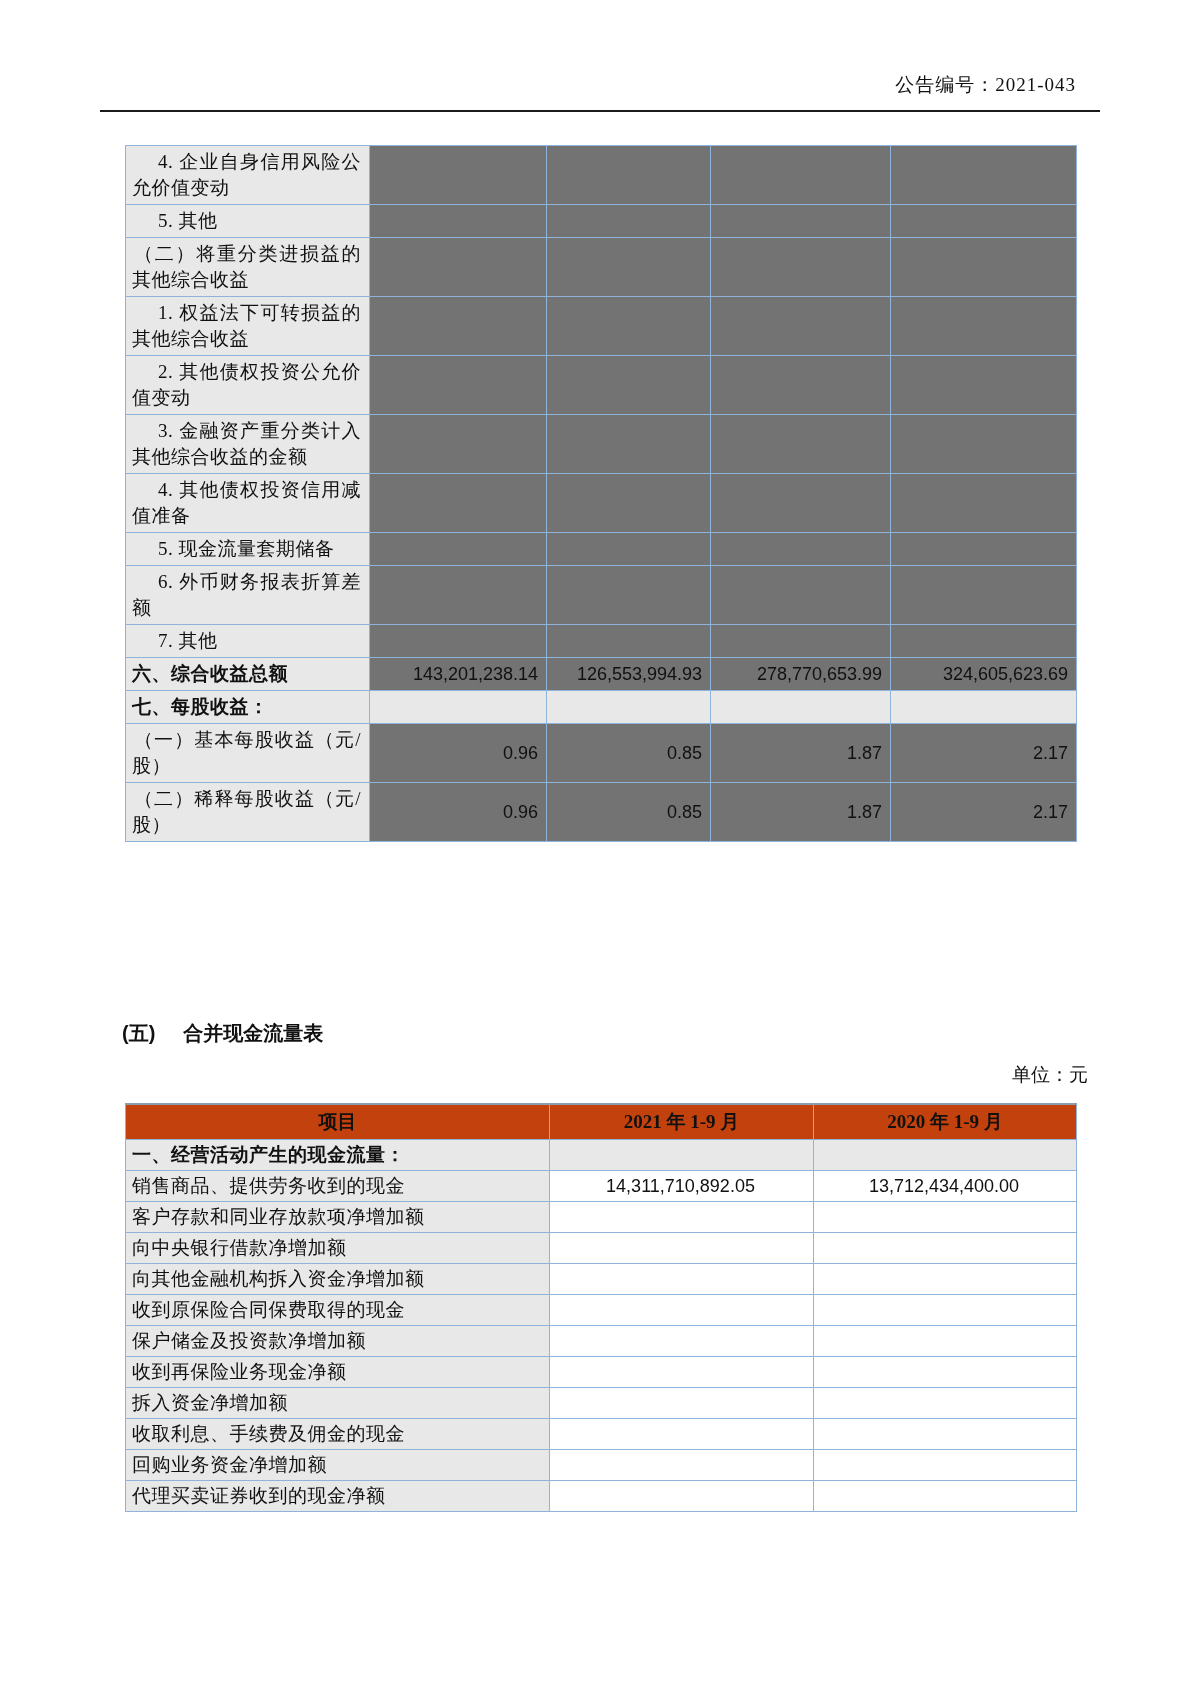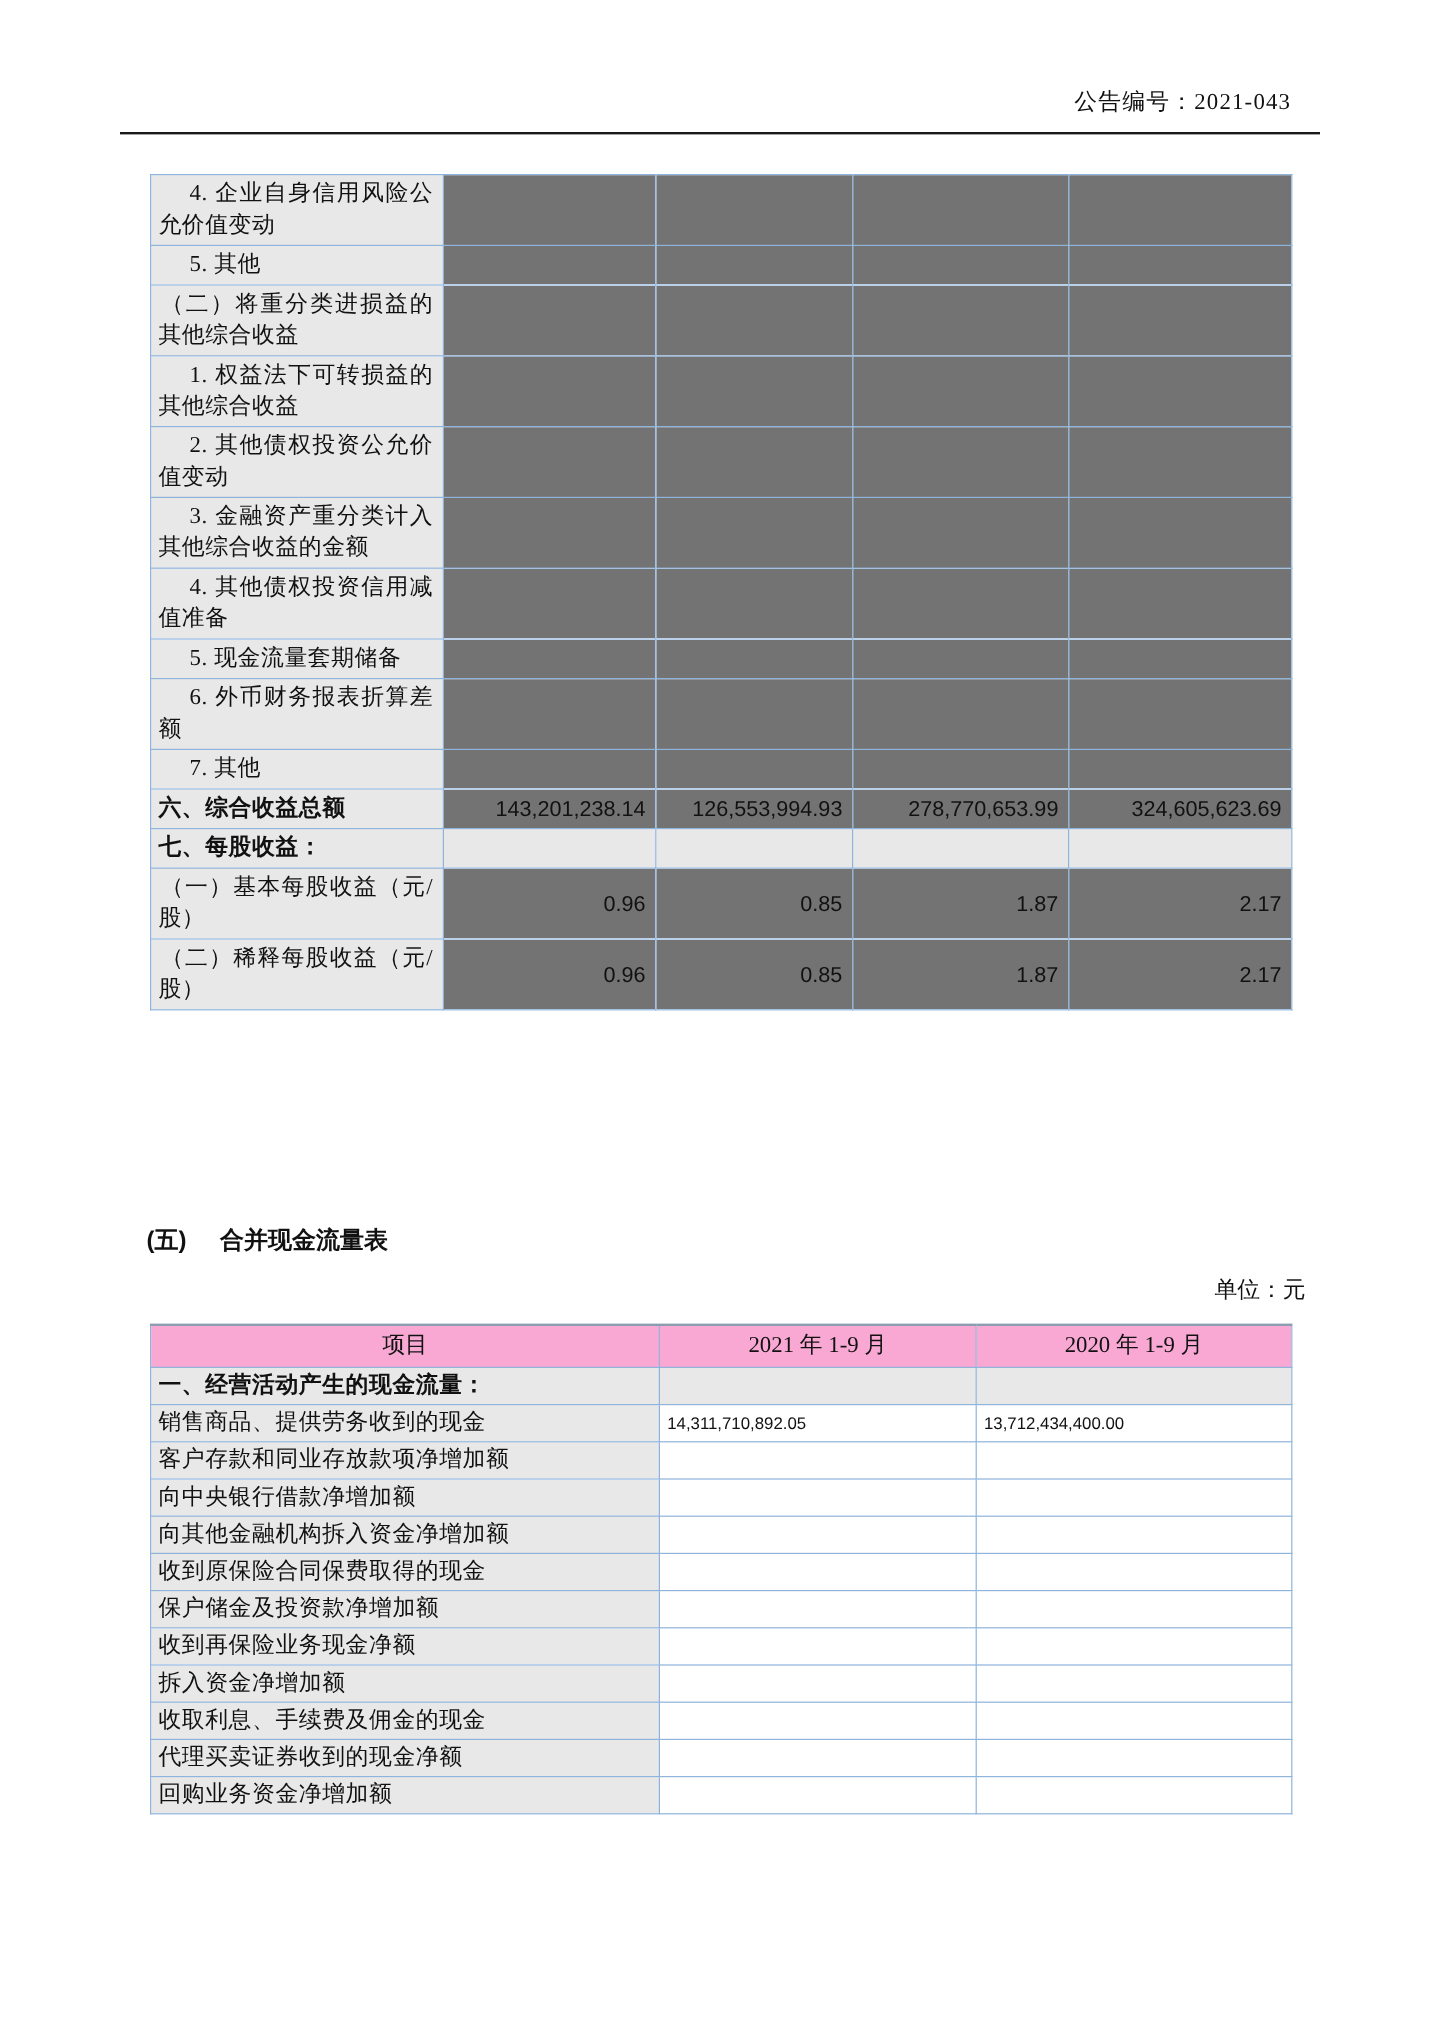--- a/index.html
+++ b/index.html
@@ -24,27 +24,27 @@
   .bold { font-weight:bold; }
 
   
   .section-heading { position:absolute; top:1020px; left:122px; font-size:20px; font-weight:bold;
                      font-family:"Liberation Sans","DejaVu Sans",sans-serif; }
   .section-heading .num { margin-right:28px; }
   .unit-label { position:absolute; top:1062px; right:112px; font-size:19px; }
 
   
   .cashflow-table { position:absolute; top:1103px; left:125px; width:951px; }
-  .cashflow-table th { background:#f9a8d4; font-size:19px; font-weight:normal;
+  .cashflow-table th { background:#c2410c; font-size:19px; font-weight:bold;
                        text-align:center; padding:5px 4px; line-height:24px;
                        border-top:2px solid #8d9db0;margin-left:29px; }
   .cashflow-table td { font-size:19px; line-height:24px; padding:3px 8px 3px 6px; }
   .cashflow-table td.lbl { background:#e8e8e8; letter-spacing:0.5px; }
-  .cashflow-table td.val { text-align:left; font-family:"Liberation Sans","DejaVu Sans",sans-serif;
-                           font-size:14px; background:#ffffff; }
+  .cashflow-table td.val { text-align:center; font-family:"Liberation Sans","DejaVu Sans",sans-serif;
+                           font-size:18px; background:#ffffff; }
   .cashflow-table tr.section td { background:#e8e8e8; font-weight:bold; }
 </style>
 </head>
 <body>
 
 <div class="announcement">公告编号：2021-043</div>
 <div class="top-rule"></div>
 
 <table class="income-table">
   <colgroup>
@@ -220,23 +220,23 @@
         <td class="lbl">拆入资金净增加额</td>
         <td class="val"></td>
         <td class="val"></td>
       </tr>
       <tr>
         <td class="lbl">收取利息、手续费及佣金的现金</td>
         <td class="val"></td>
         <td class="val"></td>
       </tr>
       <tr>
+        <td class="lbl">回购业务资金净增加额</td>
+        <td class="val"></td>
+        <td class="val"></td>
+      </tr>
+      <tr>
         <td class="lbl">代理买卖证券收到的现金净额</td>
-        <td class="val"></td>
-        <td class="val"></td>
-      </tr>
-      <tr>
-        <td class="lbl">回购业务资金净增加额</td>
         <td class="val"></td>
         <td class="val"></td>
       </tr>
     </tbody>
 </table>
 
 </body></html>

